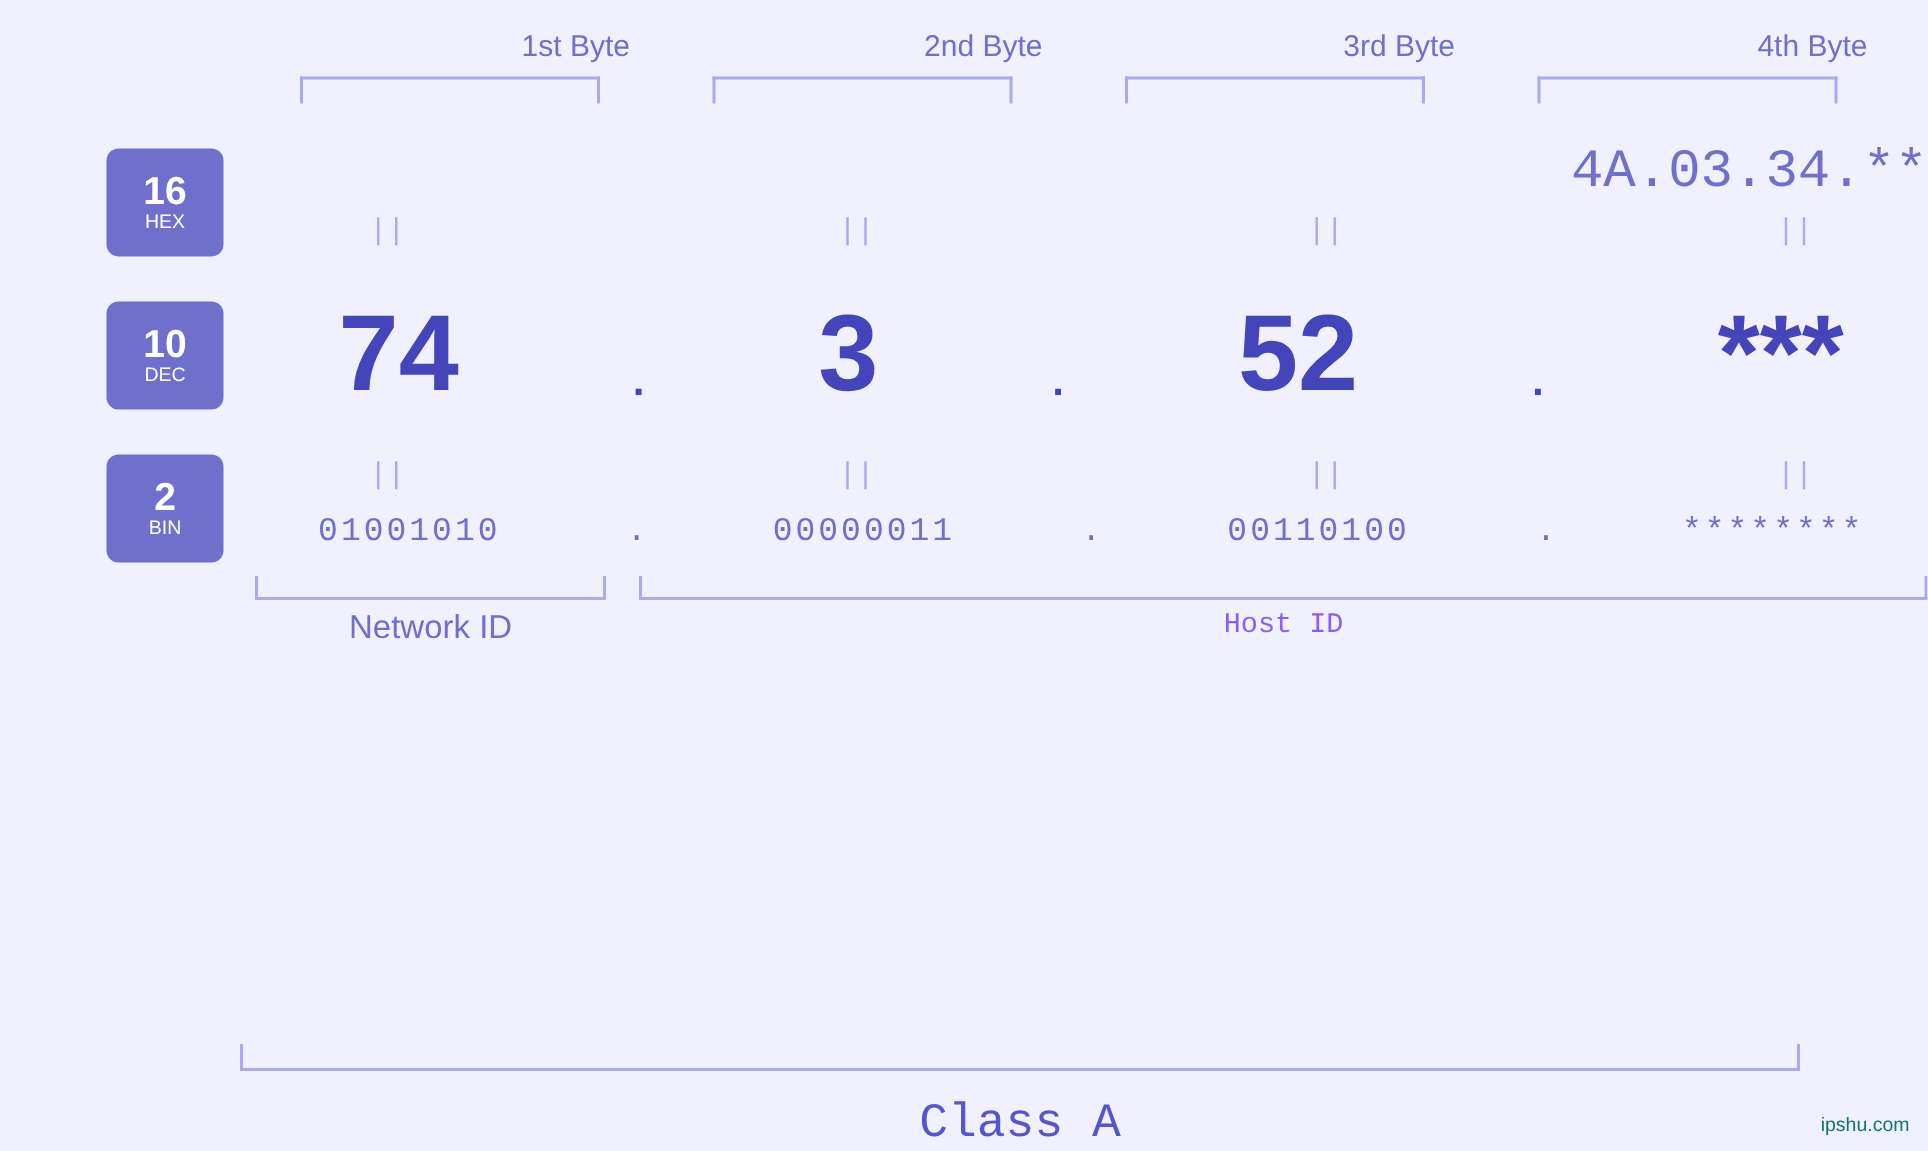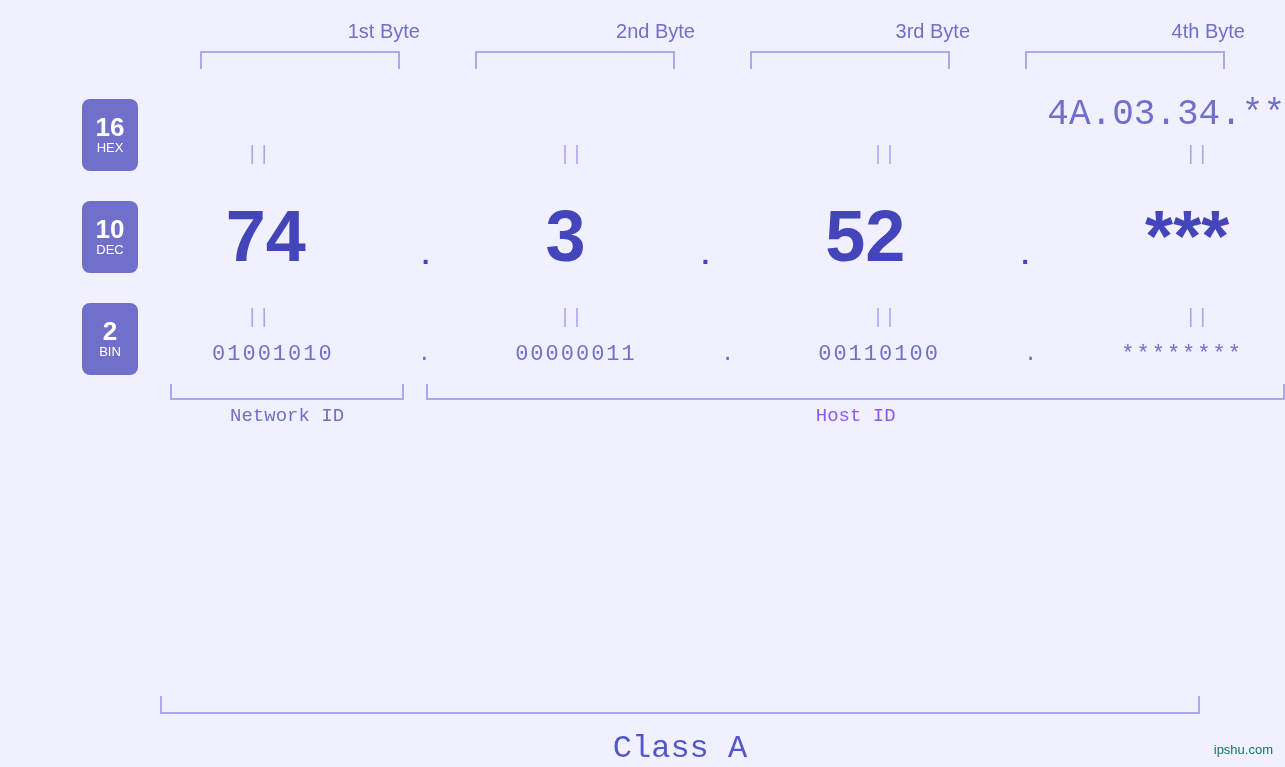--- a/index.html
+++ b/index.html
@@ -66,21 +66,21 @@
       align-items: center;
       width: 140px;
       padding: 20px 20px 20px 40px;
       gap: 30px;
     }
 
     .badge {
       background: #7070cc;
       color: white;
       border-radius: 8px;
-      width: 56px;
+      width: 78px;
       height: 72px;
       display: flex;
       flex-direction: column;
       align-items: center;
       justify-content: center;
       font-family: Arial, sans-serif;
     }
 
     .badge-number {
       font-size: 26px;
@@ -228,21 +228,21 @@
       <div style="display:flex; flex-direction:row; width:100%; margin-top:12px;">
 
         <div style="width:21%; border-bottom:2px solid #aaaaee; border-left:2px solid #aaaaee; border-right:2px solid #aaaaee; height:16px;"></div>
 
         <div style="width:2%;"></div>
 
         <div style="flex:1; border-bottom:2px solid #aaaaee; border-left:2px solid #aaaaee; border-right:2px solid #aaaaee; height:16px;"></div>
       </div>
 
       <div style="display:flex; flex-direction:row; width:100%; margin-top:5px;">
-        <div style="width:21%; text-align:center; color:#7070cc; font-size:19px; font-family:Liberation Mono, monospace;">Network ID</div>
+        <div style="width:21%; text-align:center; color:#7070cc; font-size:22px; font-family:Liberation Sans, sans-serif;">Network ID</div>
         <div style="width:2%;"></div>
         <div style="flex:1; text-align:center; color:#8b5cf6; font-size:19px; font-family:'Courier New',monospace;">Host ID</div>
       </div>
 
     </div>
   </div>
 
   <div style="width:1040px; margin-left:160px; border-bottom:2px solid #aaaaee; border-left:2px solid #aaaaee; border-right:2px solid #aaaaee; height:18px; margin-top:8px; align-self:flex-start;"></div>
 
   <div style="width:1040px; margin-left:160px; text-align:center; color:#5555cc; font-size:32px; font-family:'Courier New',monospace; margin-top:16px; align-self:flex-start;">Class A</div>

